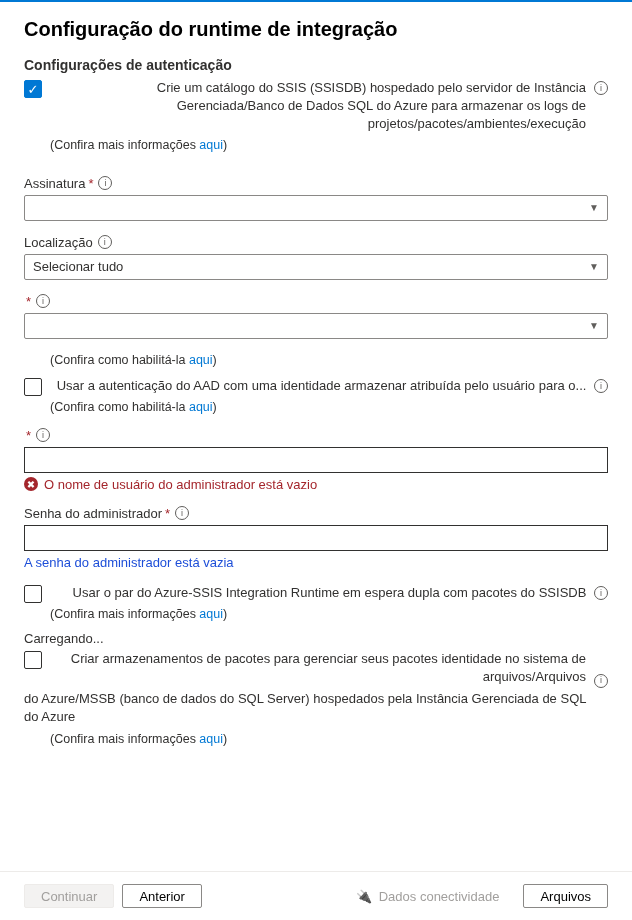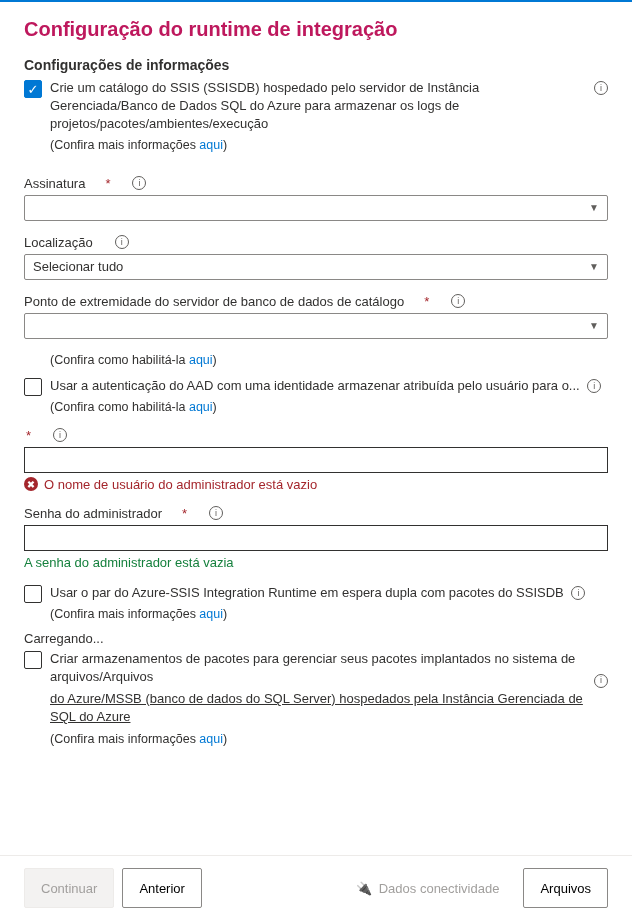--- a/index.html
+++ b/index.html
@@ -17,21 +17,21 @@
   }
   .content {
     flex: 1;
     padding: 12px 24px 0 24px;
     overflow: hidden;
   }
   h1.title {
     font-size: 20px;
     font-weight: 600;
     margin: 4px 0 16px 0;
-    color: #be185d;
+    color: #000000;
   }
   h2.section {
     font-size: 14px;
     font-weight: 700;
     margin: 0 0 6px 0;
   }
   .row-with-info {
     display: flex;
     align-items: flex-start;
     gap: 8px;
@@ -69,33 +69,34 @@
   }
   .checkbox.checked {
     background: #0078d4;
     border-color: #0078d4;
     color: #fff;
     font-size: 13px;
   }
   .checkbox-label {
     flex: 1;
     line-height: 1.4;
+    text-align: right;
   }
   .help-line {
     margin-left: 26px;
     font-size: 12.5px;
     color: #323130;
     margin-bottom: 10px;
   }
   .link { color: #0078d4; cursor: pointer; text-align: center; }
   .field-block { margin-top: 14px; }
   .field-label {
     font-size: 13px;
     margin-bottom: 4px;
-    display: flex; align-items: center; gap: 18px;
+    display: flex; align-items: center; gap: 1px;
   }
   .req { color: #a4262c; margin-left: 2px; }
   .select {
     width: 100%;
     height: 26px;
     border: 1px solid #8a8886;
     border-radius: 2px;
     background: #fff;
     display: flex;
     align-items: center;
@@ -125,44 +126,42 @@
   .error-icon {
     width: 14px; height: 14px;
     background: #a4262c;
     border-radius: 50%;
     color: #fff;
     display: inline-flex; align-items: center; justify-content: center;
     font-size: 10px;
     flex-shrink: 0;
   }
   .error-text-plain {
-    color: #15803d;
+    color: #1d4ed8;
     font-size: 13px;
     margin-top: 4px;
   }
   .loading {
     font-size: 13px;
     margin-top: 4px;
     margin-bottom: 4px;
   }
   .indent-text {
-    margin-left: 26px;
     line-height: 1.4;
     margin-top: 4px;
-    text-decoration: underline;
   }
   .footer {
     border-top: 1px solid #edebe9;
     padding: 12px 24px;
     display: flex;
     align-items: center;
     gap: 8px;
   }
   .btn {
-    height: 40px;
+    height: 24px;
     padding: 0 16px;
     border: 1px solid #8a8886;
     background: #fff;
     font-size: 13px;
     border-radius: 2px;
     cursor: pointer;
     display: inline-flex; align-items: center; gap: 6px;
   }
   .btn.disabled {
     color: #a19f9d;
@@ -182,21 +181,21 @@
   }
 </style>
 </head>
 <body>
 
 <div class="panel">
   <div class="content">
 
     <h1 class="title">Configuração do runtime de integração</h1>
 
-    <h2 class="section">Configurações de informações</h2>
+    <h2 class="section">Configurações de autenticação</h2>
 
     <div class="row-with-info">
       <div class="grow">
         <div class="checkbox-row">
           <span class="checkbox checked">✓</span>
           <span class="checkbox-label">Crie um catálogo do SSIS (SSISDB) hospedado pelo servidor de Instância Gerenciada/Banco de Dados SQL do Azure para armazenar os logs de projetos/pacotes/ambientes/execução</span>
         </div>
         <div class="help-line">
           <span>(Confira mais informações </span><span class="link">aqui</span><span>)</span>
         </div>
@@ -222,21 +221,20 @@
         <span class="info-icon inline">i</span>
       </div>
       <div class="select">
         <span>Selecionar tudo</span>
         <span class="chev">▼</span>
       </div>
     </div>
 
     <div class="field-block">
       <div class="field-label">
-        <span>Ponto de extremidade do servidor de banco de dados de catálogo</span>
         <span class="req">*</span>
         <span class="info-icon inline">i</span>
       </div>
       <div class="select">
         <span></span>
         <span class="chev">▼</span>
       </div>
     </div>
 
     <div class="field-block">
@@ -291,21 +289,21 @@
       <div class="help-line">
         <span>(Confira mais informações </span><span class="link">aqui</span><span>)</span>
       </div>
     </div>
 
     <div class="loading">Carregando...</div>
     <div class="row-with-info">
       <div class="grow">
         <div class="checkbox-row">
           <span class="checkbox"></span>
-          <span class="checkbox-label">Criar armazenamentos de pacotes para gerenciar seus pacotes implantados no sistema de arquivos/Arquivos</span>
+          <span class="checkbox-label">Criar armazenamentos de pacotes para gerenciar seus pacotes identidade no sistema de arquivos/Arquivos</span>
         </div>
         <div class="indent-text">do Azure/MSSB (banco de dados do SQL Server) hospedados pela Instância Gerenciada de SQL do Azure</div>
         <div class="help-line" style="margin-top:6px">
           <span>(Confira mais informações </span><span class="link">aqui</span><span>)</span>
         </div>
       </div>
       <span class="info-icon" style="margin-top:24px">i</span>
     </div>
 
   </div>

